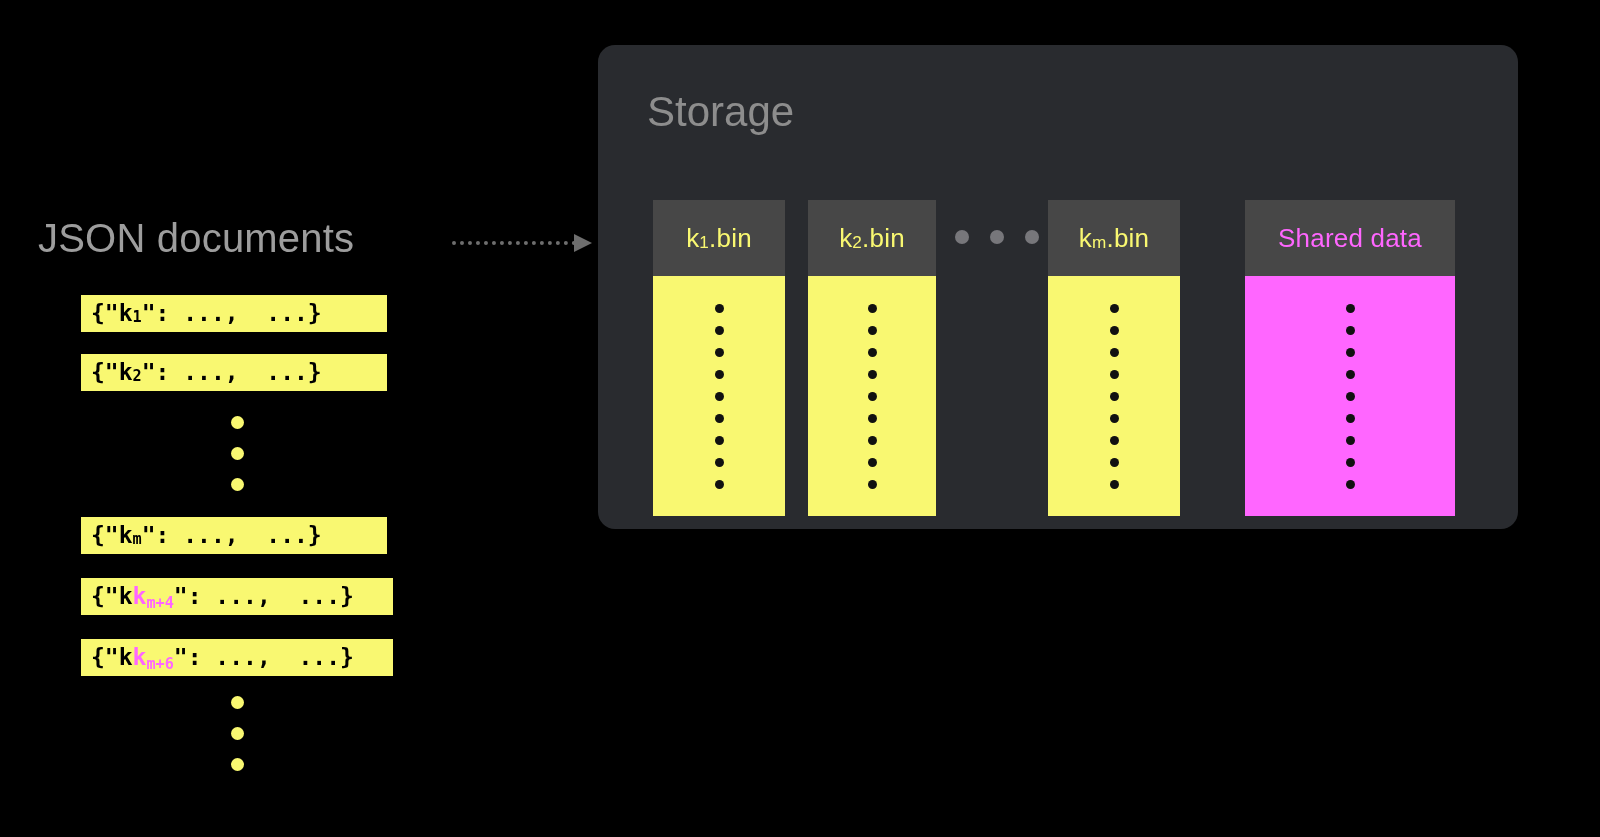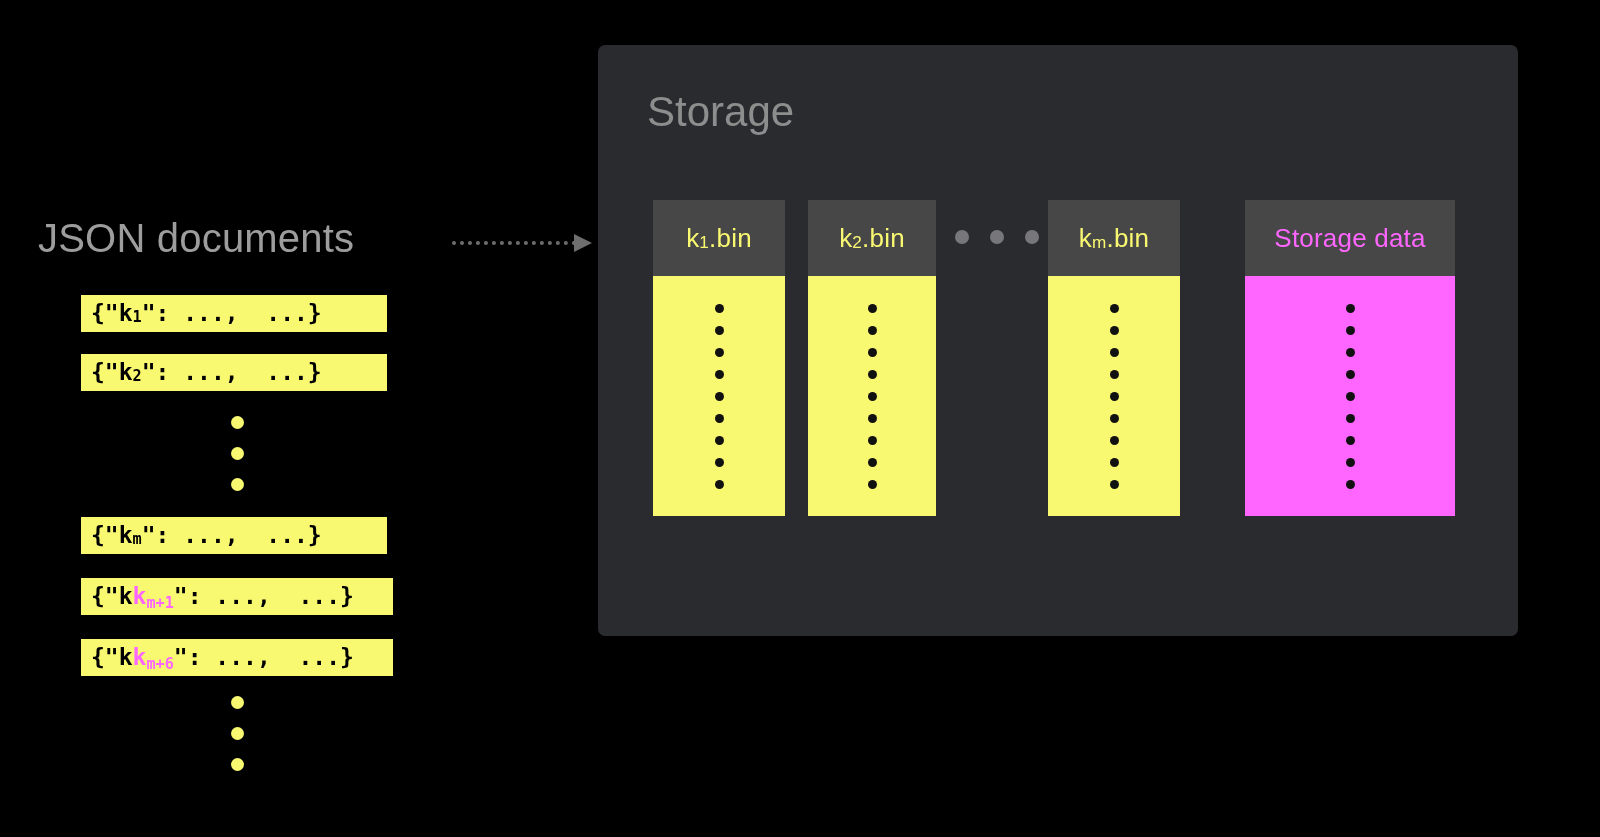--- a/index.html
+++ b/index.html
@@ -109,23 +109,23 @@
   }
   #doc-ellipsis-mid { left: 231px; top: 416px; }
   #doc-ellipsis-bot { left: 231px; top: 696px; }
 
   
   #storage-panel {
     position: absolute;
     left: 598px;
     top: 45px;
     width: 920px;
-    height: 591px;
+    height: 484px;
     background: #292b2f;
-    border-radius: 7px;
+    border-radius: 17px;
   }
   #storage-title {
     position: absolute;
     left: 49px;
     top: 43px;
     font-size: 42px;
     font-weight: 400;
     color: #8d8d8d;
   }
 
@@ -216,21 +216,21 @@
     <span class="d"></span>
     <span class="d"></span>
     <span class="d"></span>
   </div>
 
   <div class="doc-box" id="doc-2">
     <span>{"k</span><sub>m</sub><span>": ...,  ...}</span>
   </div>
 
   <div class="doc-box" id="doc-3">
-    <span>{"k</span><span class="key-shared">k<sub>m+1</sub></span><span>": ...,  ...}</span>
+    <span>{"k</span><span class="key-shared">k<sub>m+4</sub></span><span>": ...,  ...}</span>
   </div>
 
   <div class="doc-box" id="doc-4">
     <span>{"k</span><span class="key-shared">k<sub>m+6</sub></span><span>": ...,  ...}</span>
   </div>
 
   <div class="doc-ellipsis" id="doc-ellipsis-bot">
     <span class="d"></span>
     <span class="d"></span>
     <span class="d"></span>
@@ -300,21 +300,21 @@
       <span class="dot"></span>
       <span class="dot"></span>
       <span class="dot"></span>
       <span class="dot"></span>
       <span class="dot"></span>
     </div>
   </div>
 
   <div class="bin-col" id="col-3">
     <div class="bin-head shared">
-      <span>Storage data</span>
+      <span>Shared data</span>
     </div>
     <div class="bin-body shared">
       <span class="dot"></span>
       <span class="dot"></span>
       <span class="dot"></span>
       <span class="dot"></span>
       <span class="dot"></span>
       <span class="dot"></span>
       <span class="dot"></span>
       <span class="dot"></span>

